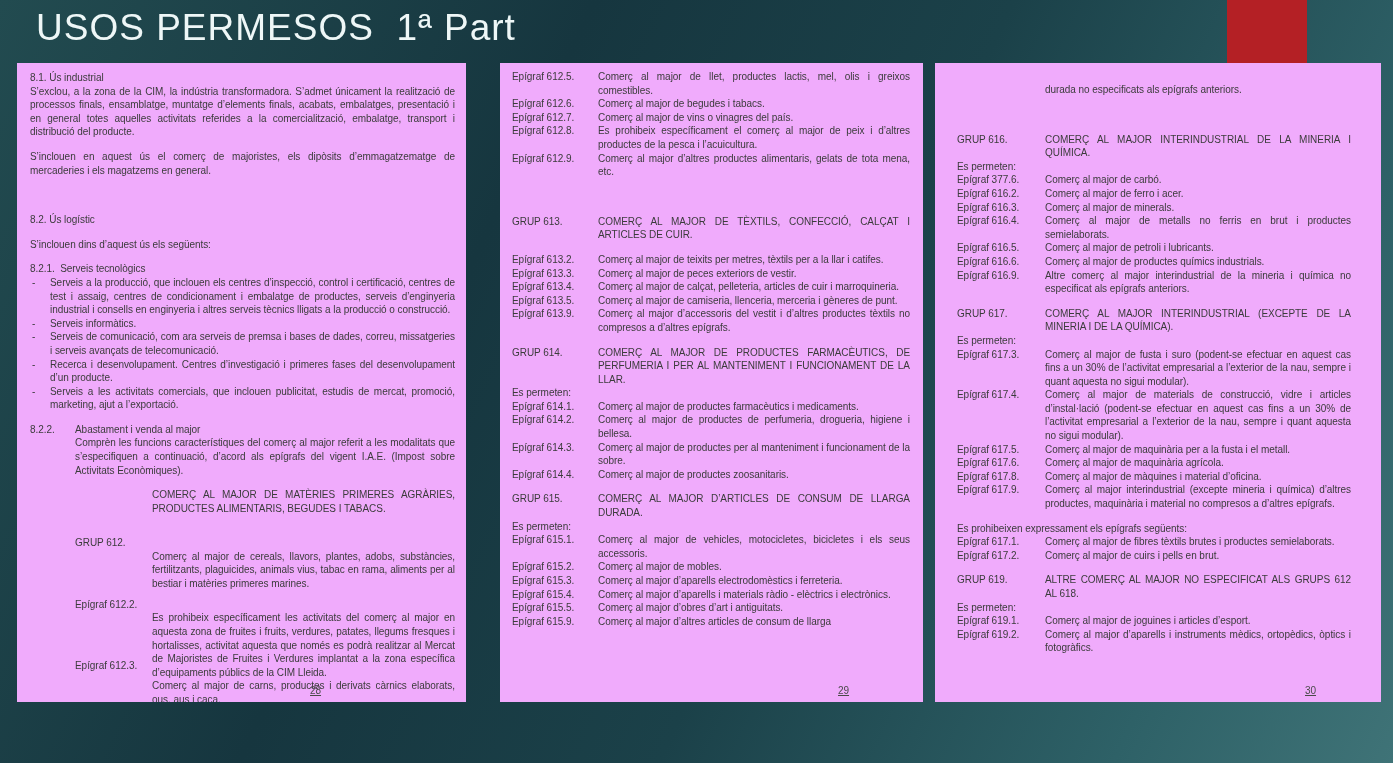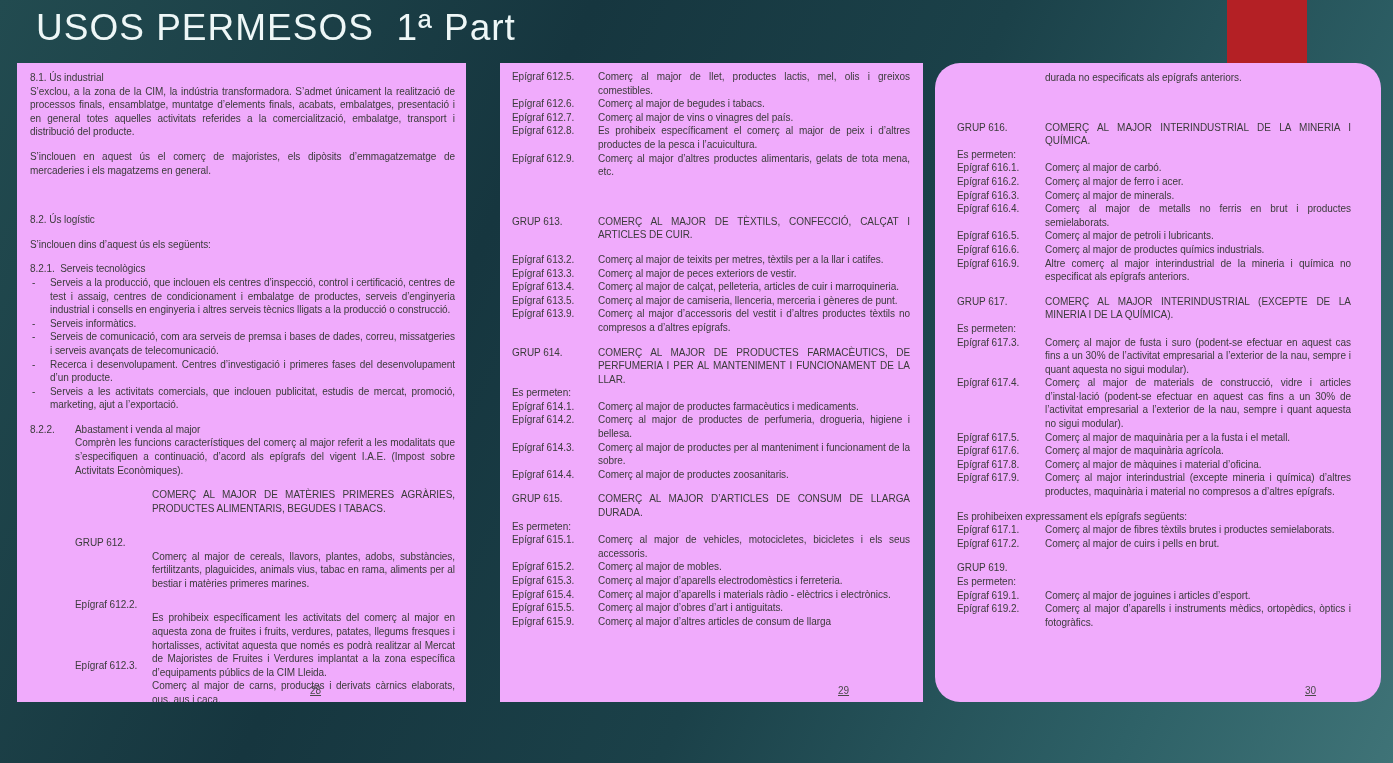--- a/index.html
+++ b/index.html
@@ -16,21 +16,21 @@
   .accent{
     position:absolute;left:1227px;top:0;width:80px;height:63px;background:#b42025;
   }
   .panel{
     position:absolute;top:63px;height:639px;background:#f0abfc;
     box-sizing:border-box;overflow:hidden;
     font-size:10px;line-height:13.6px;color:#3b3b3b;letter-spacing:-0.05px;
   }
   .c1{left:17px;width:449px;padding:8px 11px 0 13px;}
   .c2{left:500px;width:423px;padding:7px 13px 0 12px;}
-  .c3{left:935px;width:446px;padding:8px 30px 0 22px;border-radius:25px;}
+  .c3{left:935px;width:446px;padding:20px 30px 0 22px;}
   .ln{white-space:pre-wrap;}
   .para{}
   .just{text-align:justify;}
   .row{display:flex;align-items:flex-start;}
   .cell{flex:1 1 auto;min-width:0;}
   .elabel{white-space:nowrap;}
   .c1 .entry{margin-left:45px;}
   .c1 .entry .elabel{flex:0 0 77px;margin-top:48px;}
   .c2 .entry .elabel{flex:0 0 86px;}
   .c3 .entry .elabel{flex:0 0 88px;}
@@ -212,21 +212,21 @@
         <span class="elabel"></span>
         <div class="cell just">durada no especificats als epígrafs anteriors.</div>
       </div>
       <div class="gap gap-l"></div>
       <div class="row entry">
         <span class="elabel">GRUP 616.</span>
         <div class="cell just">COMERÇ AL MAJOR INTERINDUSTRIAL DE LA MINERIA I QUÍMICA.</div>
       </div>
       <div class="ln">Es permeten:</div>
       <div class="row entry">
-        <span class="elabel">Epígraf 616.1.</span>
+        <span class="elabel">Epígraf 377.6.</span>
         <div class="cell just">Comerç al major de carbó.</div>
       </div>
       <div class="row entry">
         <span class="elabel">Epígraf 616.2.</span>
         <div class="cell just">Comerç al major de ferro i acer.</div>
       </div>
       <div class="row entry">
         <span class="elabel">Epígraf 616.3.</span>
         <div class="cell just">Comerç al major de minerals.</div>
       </div>
@@ -282,20 +282,21 @@
         <span class="elabel">Epígraf 617.1.</span>
         <div class="cell just">Comerç al major de fibres tèxtils brutes i productes semielaborats.</div>
       </div>
       <div class="row entry">
         <span class="elabel">Epígraf 617.2.</span>
         <div class="cell just">Comerç al major de cuirs i pells en brut.</div>
       </div>
       <div class="gap gap-s"></div>
       <div class="row entry">
         <span class="elabel">GRUP 619.</span>
+        <div class="cell just">ALTRE COMERÇ AL MAJOR NO ESPECIFICAT ALS GRUPS 612 AL 618.</div>
       </div>
       <div class="ln">Es permeten:</div>
       <div class="row entry">
         <span class="elabel">Epígraf 619.1.</span>
         <div class="cell just">Comerç al major de joguines i articles d’esport.</div>
       </div>
       <div class="row entry">
         <span class="elabel">Epígraf 619.2.</span>
         <div class="cell just">Comerç al major d’aparells i instruments mèdics, ortopèdics, òptics i fotogràfics.</div>
       </div>

